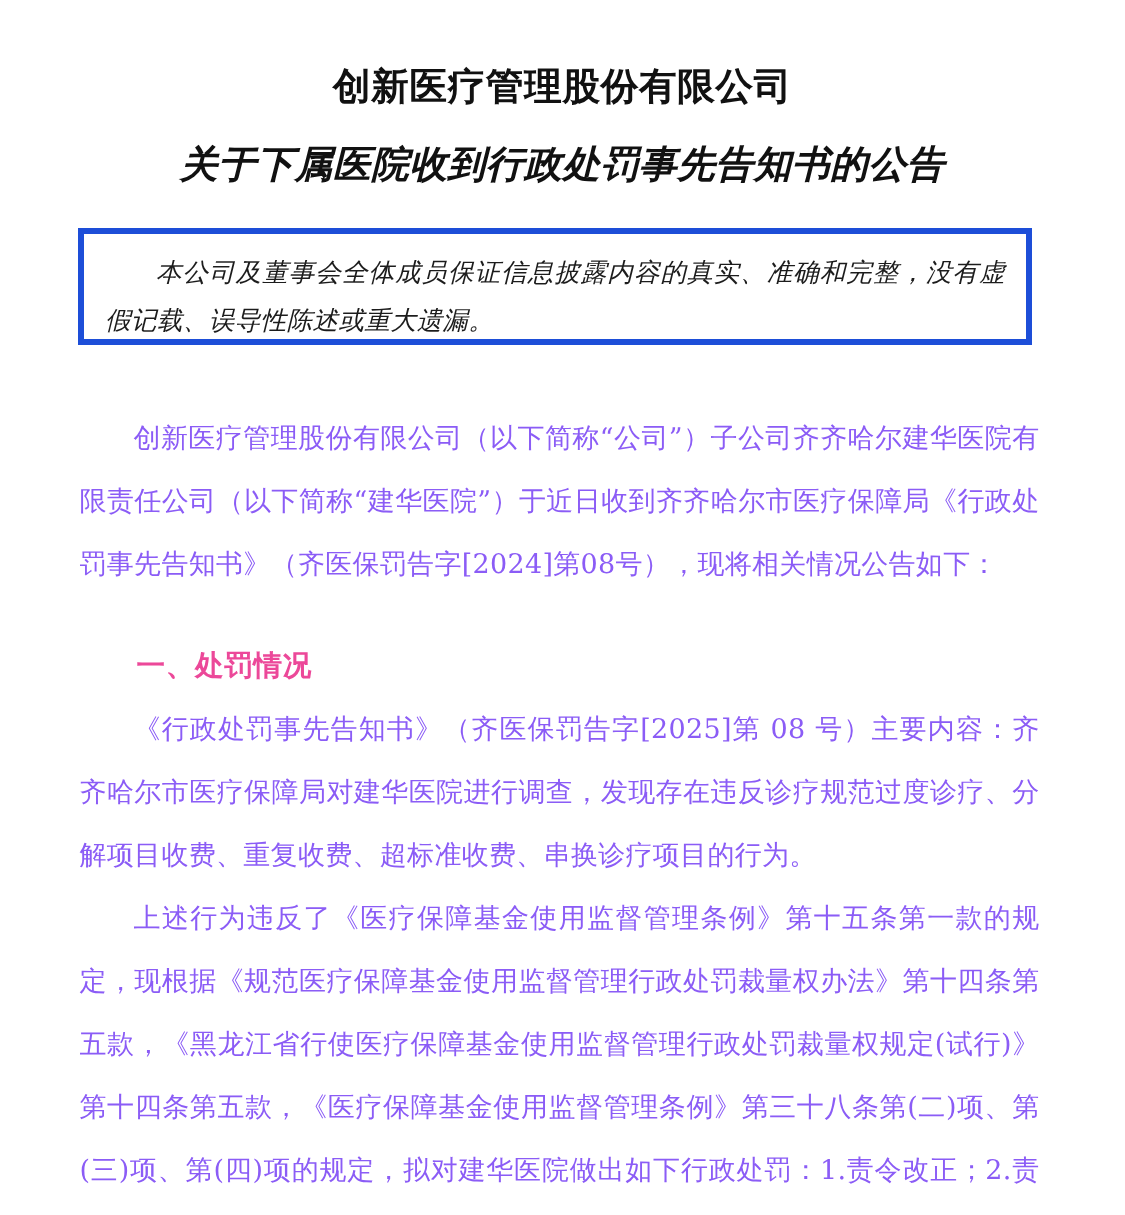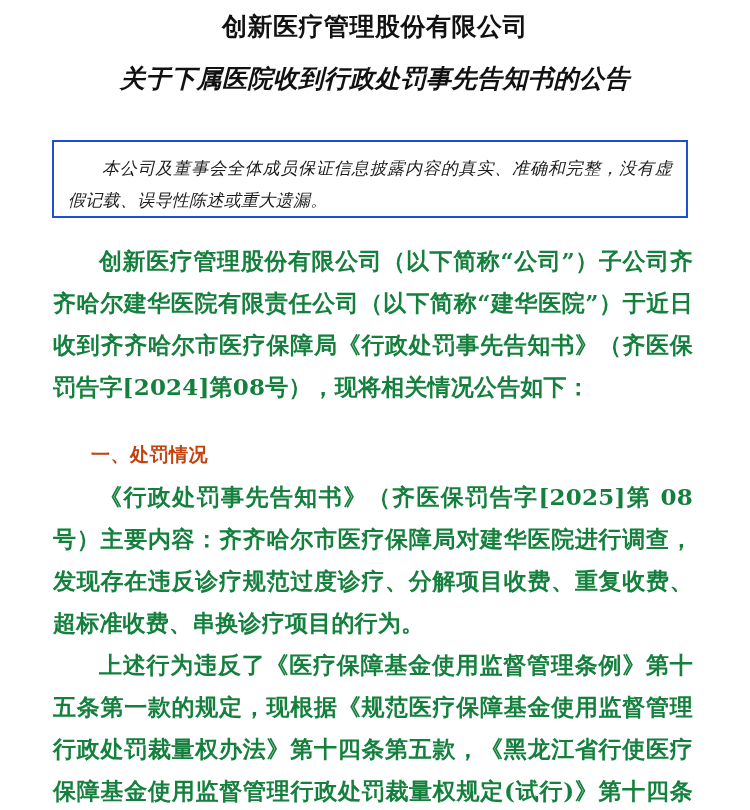--- a/index.html
+++ b/index.html
@@ -15,20 +15,21 @@
     color: #1a1a1a;
     -webkit-font-smoothing: antialiased;
   }
 
   .page {
     position: relative;
     width: 750px;
     height: 608px;
     box-sizing: border-box;
     padding: 0;
+    margin-top: 32px;
   }
 
   
   .title-block {
     padding-top: 6px;
   }
   .doc-title {
     text-align: center;
     font-family: "Liberation Sans", "DejaVu Sans", sans-serif;
     font-weight: bold;
@@ -40,25 +41,25 @@
   .doc-title.line2 {
     margin-top: 12px;
     font-size: 25px;
     font-style: italic;
   }
 
   
   .notice-box {
     position: absolute;
     left: 52px;
-    top: 140px;
+    top: 120px;
     width: 636px;
     height: 78px;
     box-sizing: border-box;
-    border: 2px solid #1d4ed8;
+    border: 4px solid #1d4ed8;
     padding: 10px 14px 6px 14px;
   }
   .notice-text {
     font-family: "DejaVu Serif", "Liberation Serif", serif;
     font-style: italic;
     font-size: 17px;
     line-height: 32px;
     text-indent: 2em;
     color: #1c1c1c;
     letter-spacing: 0.3px;
@@ -67,43 +68,42 @@
 
   
   .body-area {
     position: absolute;
     left: 53px;
     top: 240px;
     width: 640px;
   }
   p.para {
     margin: 0;
-    font-size: 23px;
+    font-size: 18px;
     line-height: 42px;
     text-indent: 2em;
     text-align: justify;
     text-justify: inter-ideograph;
     letter-spacing: 0.2px;
-    color: #15803d;
-    font-weight: bold;
+    color: #8b5cf6;
   }
   p.para + p.para {
     margin-top: 0;
   }
   .gap-before-heading {
     height: 26px;
   }
   h2.section-heading {
     margin: 0;
     font-family: "Liberation Sans", "DejaVu Sans", sans-serif;
     font-weight: bold;
     font-size: 19px;
     line-height: 42px;
     text-indent: 2em;
-    color: #c2410c;
+    color: #ec4899;
     letter-spacing: 0.5px;
   }
 </style>
 </head>
 <body>
 
 <div class="page">
 
   <div class="title-block">
     <div class="doc-title line1">创新医疗管理股份有限公司</div>

